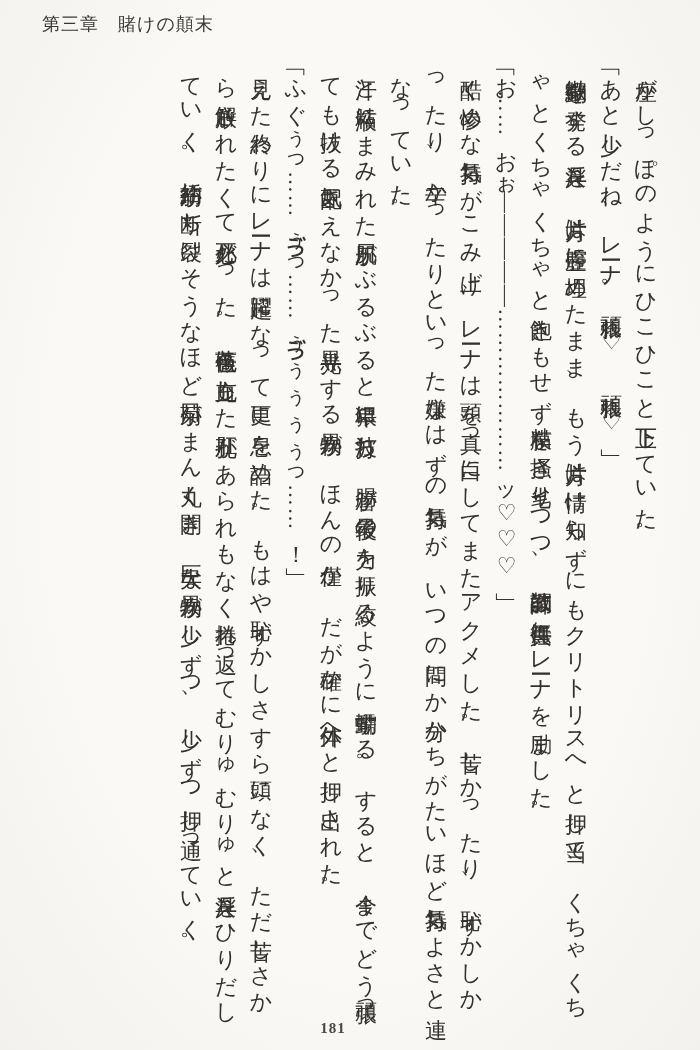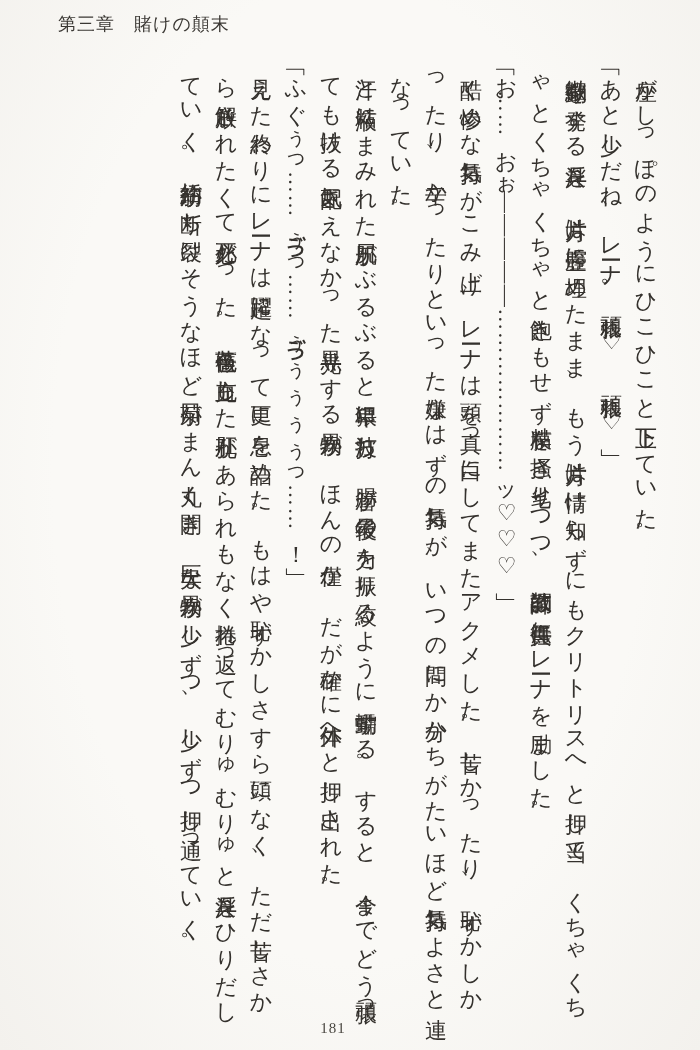--- a/index.html
+++ b/index.html
@@ -11,21 +11,21 @@
     width: 700px;
     height: 1050px;
     background: radial-gradient(ellipse at 50% 45%, #faf9f6 60%, #f3f1ed 100%);
     font-family: "Liberation Serif", "DejaVu Serif", serif;
     color: #35322f;
     overflow: hidden;
   }
   .chapter-header {
     position: absolute;
     top: 12px;
-    left: 58px;
+    left: 42px;
     font-size: 18px;
     letter-spacing: 1px;
     color: #3a3733;
     white-space: nowrap;
   }
   .text-body {
     position: absolute;
     top: 62px;
     right: 36px;
     height: 958px;
@@ -42,20 +42,21 @@
   }
   .folio {
     position: absolute;
     bottom: 13px;
     left: 0;
     width: 666px;
     text-align: center;
     font-size: 15px;
     letter-spacing: 1px;
     color: #4a4741;
+    font-weight: bold;
   }
 </style>
 </head>
 <body>
 
 <div class="page">
 
   <div class="chapter-header">第三章　賭けの顛末</div>
 
   <div class="text-body">

